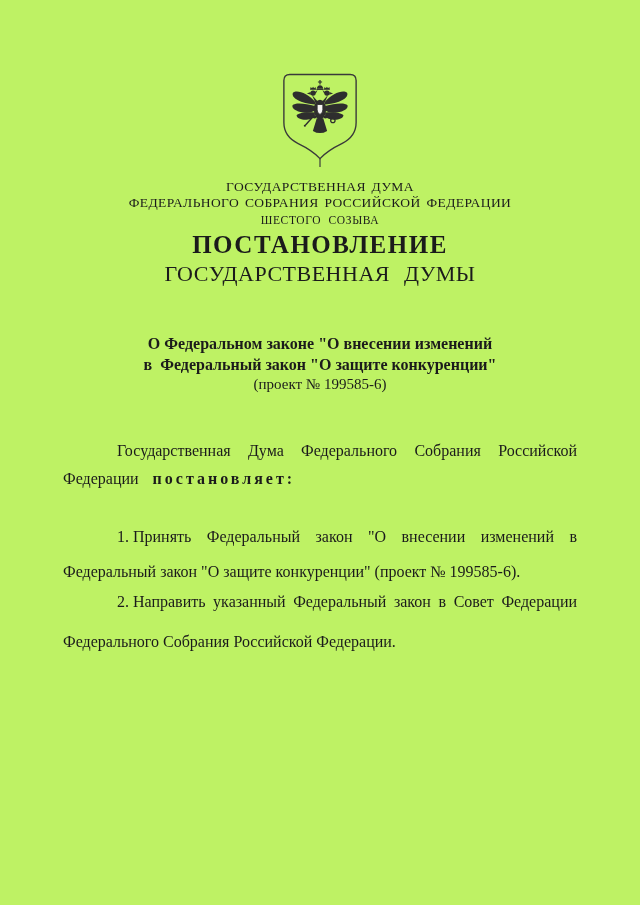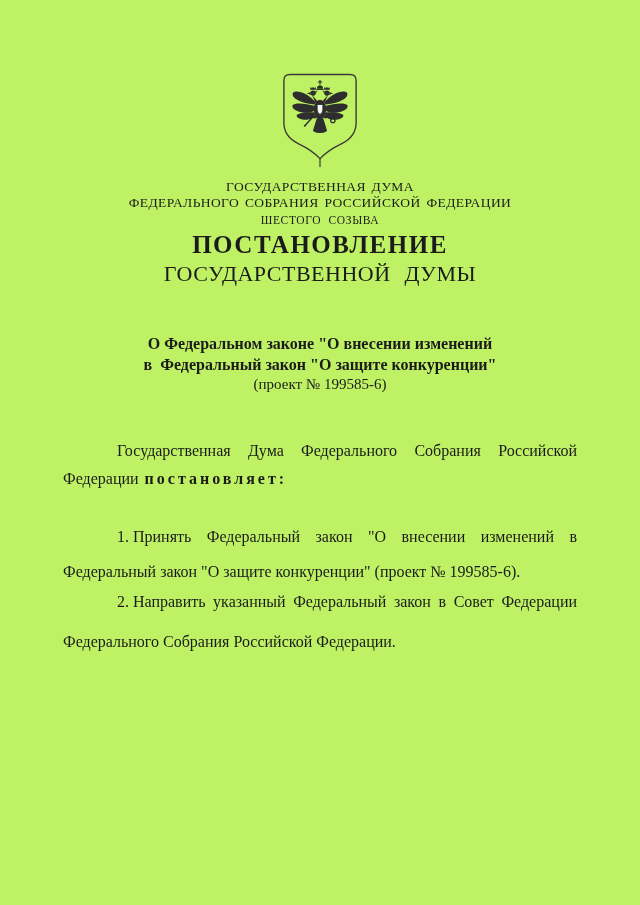--- a/index.html
+++ b/index.html
@@ -48,21 +48,21 @@
     text-align-last: justify;
     text-indent: 54px;
   }
   .lead { display: inline-block; text-indent: 0; }
   .b-p1l1 { top: 441px; }
   .b-p1l2 { top: 469px; }
   .b-i1l1 { top: 527px; }
   .b-i1l2 { top: 562px; }
   .b-i2l1 { top: 592px; }
   .b-i2l2 { top: 632px; }
-  .keyword { font-weight: bold; letter-spacing: 3px; margin-left: 2px; }
+  .keyword { font-weight: bold; letter-spacing: 3px; margin-left: 10px; }
 </style>
 </head>
 <body>
 
 <div class="page">
 
   <svg class="emblem" viewBox="0 0 76 96" aria-hidden="true">
 
     <path d="M7.5,1.5 L68.5,1.5 Q74.5,1.5 74.5,7.5 L74.5,50 Q74.5,64 60.5,71 Q45,78.5 38,86.5 Q31,78.5 15.5,71 Q1.5,64 1.5,50 L1.5,7.5 Q1.5,1.5 7.5,1.5 Z" fill="none" stroke="#3a3a3a" stroke-width="1.4"></path>
     <path d="M38,86.5 L38,95" fill="none" stroke="#3a3a3a" stroke-width="1.2"></path>
@@ -99,21 +99,21 @@
       <path d="M34.8,45.5 L30.8,58.5 Q38,63 45.2,58.5 L41.2,45.5 Q38,47.5 34.8,45.5 Z"></path>
       <path d="M35.1,31.8 h5.8 v5.4 q0,3.3 -2.9,4.7 q-2.9,-1.4 -2.9,-4.7 Z" fill="#f5f5f2" stroke="#2e2e2e" stroke-width="0.9"></path>
     </g>
   </svg>
 
   <div class="center-line org-line1">ГОСУДАРСТВЕННАЯ ДУМА</div>
   <div class="center-line org-line2">ФЕДЕРАЛЬНОГО СОБРАНИЯ РОССИЙСКОЙ ФЕДЕРАЦИИ</div>
   <div class="center-line org-line3">ШЕСТОГО СОЗЫВА</div>
 
   <div class="center-line doc-title">ПОСТАНОВЛЕНИЕ</div>
-  <div class="center-line doc-subtitle">ГОСУДАРСТВЕННОЙ ДУМЫ</div>
+  <div class="center-line doc-subtitle">ГОСУДАРСТВЕННАЯ ДУМЫ</div>
 
   <div class="center-line subj-line1">О Федеральном законе "О внесении изменений</div>
   <div class="center-line subj-line2">в &nbsp;Федеральный закон "О защите конкуренции"</div>
   <div class="center-line subj-line3">(проект № 199585-6)</div>
 
   <div class="body-line just b-p1l1">
     <span>Государственная Дума Федерального Собрания Российской</span>
   </div>
   <div class="body-line b-p1l2">
     <span>Федерации</span>

